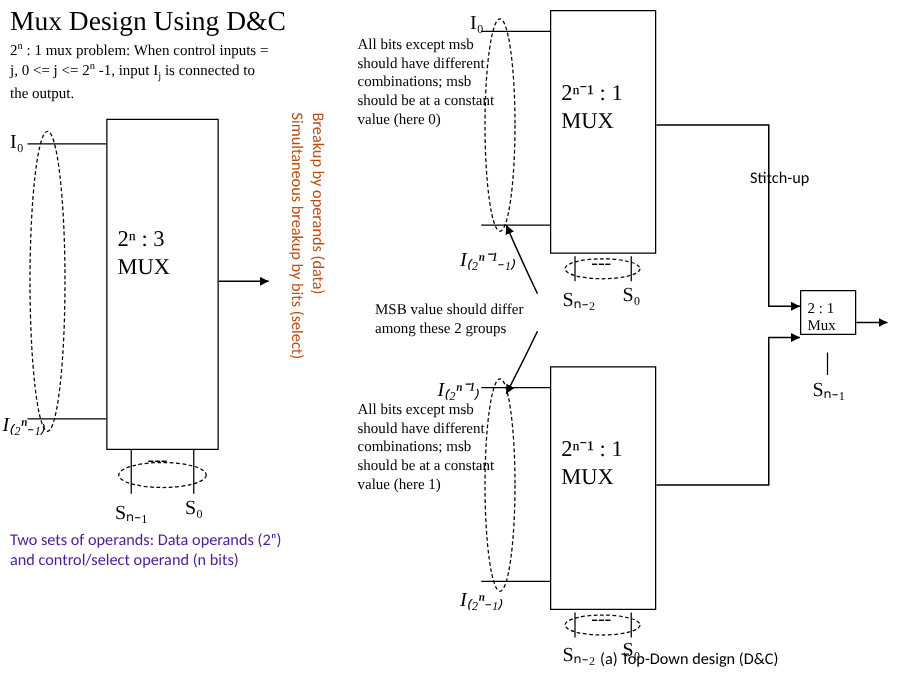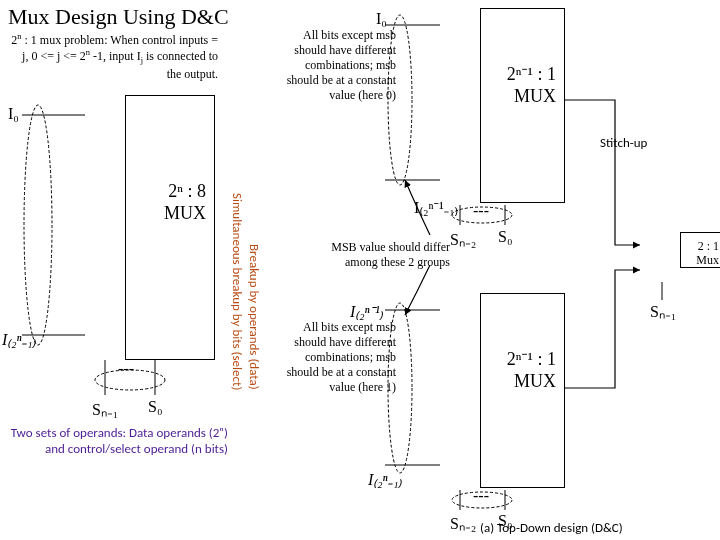--- a/index.html
+++ b/index.html
@@ -5,36 +5,35 @@
   * { box-sizing: border-box; margin: 0; padding: 0; }
   body {
     width: 720px;
     height: 540px;
     background: #fff;
     font-family: Georgia, 'Times New Roman', serif;
     font-size: 12px;
     position: relative;
     overflow: hidden;
   }
-  .abs { position: absolute; text-align: right; }
+  .abs { position: absolute; }
   .title { font-size: 22px; font-family: Georgia, serif; }
   .desc { font-size: 12px; line-height: 1.25; }
   .blue { color: #4c1d95; font-family: Calibri, Arial, sans-serif; font-size: 13px; line-height: 1.2; }
   .brown-v {
     color: #b84c14;
     writing-mode: vertical-rl;
     text-orientation: mixed;
     font-family: Calibri, Arial, sans-serif;
     font-size: 13px;
     line-height: 1.3;
   }
   .mux-box {
     border: 1.5px solid #000;
     background: #fff;
-    margin-left: 40px;
   }
   .mux-txt {
     font-size: 18px;
     font-family: Georgia, serif;
     line-height: 1.2;
   }
   .mux-small-txt {
     font-size: 12px;
     line-height: 1.2;
   }
@@ -97,39 +96,39 @@
 
   <path class="arrow" d="M 430 235 Q 418 210 405 180" marker-end="url(#ah)"></path>
   <path class="arrow" d="M 430 265 Q 418 290 405 315" marker-end="url(#ah)"></path>
 </svg>
 
 <div class="abs lbl" style="left:8px; top:105px;">I₀</div>
 <div class="abs lbl" style="left:2px; top:328px; font-style:italic;">I₍₂ⁿ₋₁₎</div>
 
 <div class="abs mux-box" style="left:85px; top:95px; width:90px; height:265px;">
   <div class="mux-txt" style="padding:85px 8px 0 8px;">
-    <div>2ⁿ : 8</div>
+    <div>2ⁿ : 3</div>
     <div>MUX</div>
   </div>
 </div>
 <div class="abs lbl" style="left:118px; top:360px;">---</div>
 <div class="abs lbl" style="left:92px; top:398px;">Sₙ₋₁</div>
 <div class="abs lbl" style="left:148px; top:398px;">S₀</div>
 
 <div class="abs brown-v" style="left:228px; top:90px; height:300px;">
   <span>Breakup by operands (data)</span><br>
   <span>Simultaneous breakup by bits (select)</span>
 </div>
 
 <div class="abs blue" style="left:8px; top:425px; width:220px;">Two sets of operands: Data operands (2ⁿ) and control/select operand (n bits)</div>
 
 <div class="abs lbl" style="left:376px; top:10px;">I₀</div>
 
 <div class="abs desc" style="left:286px; top:28px; width:110px;">All bits except msb should have different combinations; msb should be at a constant value (here 0)</div>
-<div class="abs lbl" style="left:368px; top:196px; margin-left:46px;">I₍₂ⁿ⁻¹₋₁₎</div>
+<div class="abs lbl" style="left:368px; top:196px; font-style:italic;">I₍₂ⁿ⁻¹₋₁₎</div>
 
 <div class="abs desc" style="left:300px; top:240px; width:150px;">MSB value should differ among these 2 groups</div>
 
 <div class="abs lbl" style="left:350px; top:300px; font-style:italic;font-family:Liberation Serif, serif;">I₍₂ⁿ⁻¹₎</div>
 <div class="abs desc" style="left:286px; top:320px; width:110px;">All bits except msb should have different combinations; msb should be at a constant value (here 1)</div>
 <div class="abs lbl" style="left:368px; top:468px; font-style:italic;">I₍₂ⁿ₋₁₎</div>
 
 <div class="abs mux-box" style="left:440px; top:8px; width:85px; height:195px;">
   <div class="mux-txt" style="padding:55px 8px 0 8px;">
     <div>2ⁿ⁻¹ : 1</div>

